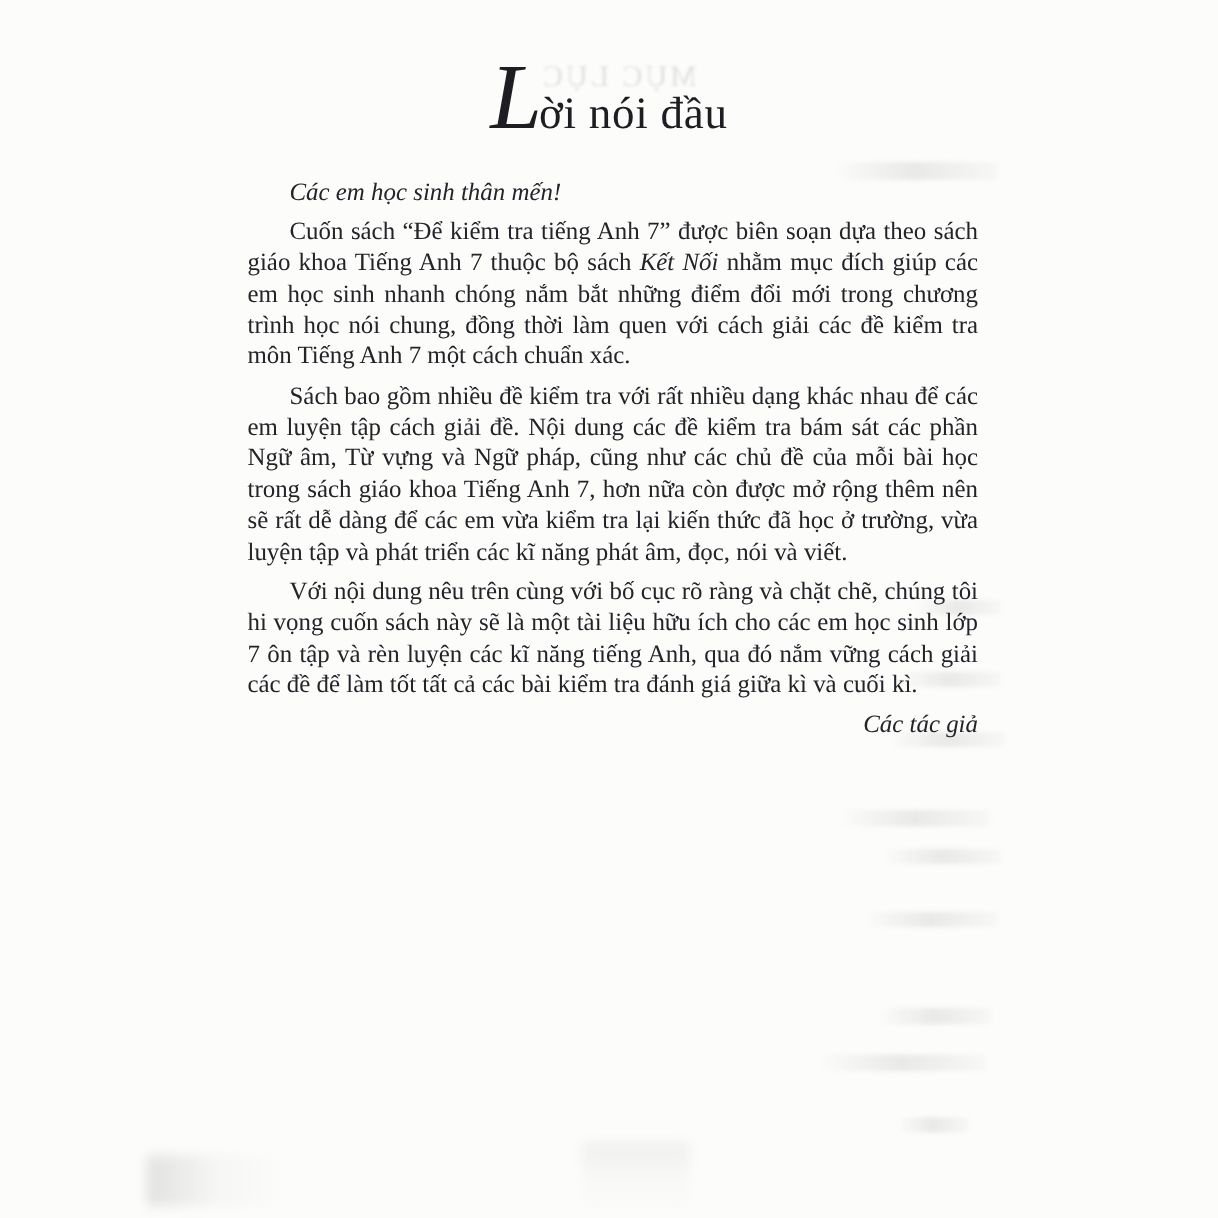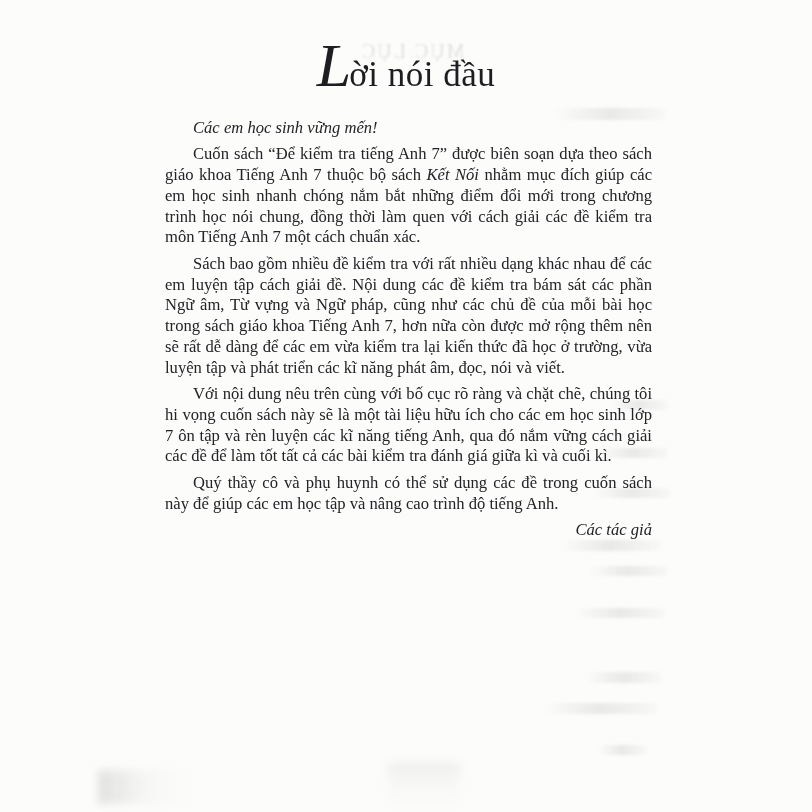--- a/index.html
+++ b/index.html
@@ -22,21 +22,21 @@
     color:#1e1e22;
     z-index:2;
   }
   .title .initial{
     font-style:italic;
     font-size:62px;
     line-height:62px;
     letter-spacing:-2px;
   }
   .title .rest{
-    font-size:35px;
+    font-size:30px;
     letter-spacing:0.5px;
     font-family:Liberation Serif, serif;
   }
   
   .content{
     position:absolute;
     left:165px;
     width:487px;
     top:118px;
     font-size:16.6px;
@@ -109,29 +109,28 @@
   <div class="ghost-bar" style="left:545px;top:703px;width:112px;height:11px;"></div>
   <div class="ghost-bar" style="left:598px;top:745px;width:48px;height:10px;"></div>
 
   <div class="smudge smudge-a" style="left:98px;top:770px;width:95px;height:34px;"></div>
   <div class="smudge smudge-b" style="left:388px;top:762px;width:72px;height:50px;"></div>
 
   <h1 class="title"><span class="initial">L</span><span class="rest">ời nói đầu</span></h1>
 
   <div class="content">
 
-    <p class="intro no-justify">Các em học sinh vững mến!</p>
+    <p class="intro no-justify">Các em học sinh thân mến!</p>
 
     <p><span>Cuốn sách “</span><span class="seg-bold">Để kiểm tra tiếng Anh 7</span><span>” được biên soạn dựa theo sách giáo khoa Tiếng Anh 7 thuộc bộ sách </span><span class="seg-italic">Kết Nối</span><span> nhằm mục đích giúp các em học sinh nhanh chóng nắm bắt những điểm đổi mới trong chương trình học nói chung, đồng thời làm quen với cách giải các đề kiểm tra môn Tiếng Anh 7 một cách chuẩn xác.</span></p>
 
     <p>Sách bao gồm nhiều đề kiểm tra với rất nhiều dạng khác nhau để các em luyện tập cách giải đề. Nội dung các đề kiểm tra bám sát các phần Ngữ âm, Từ vựng và Ngữ pháp, cũng như các chủ đề của mỗi bài học trong sách giáo khoa Tiếng Anh 7, hơn nữa còn được mở rộng thêm nên sẽ rất dễ dàng để các em vừa kiểm tra lại kiến thức đã học ở trường, vừa luyện tập và phát triển các kĩ năng phát âm, đọc, nói và viết.</p>
 
     <p>Với nội dung nêu trên cùng với bố cục rõ ràng và chặt chẽ, chúng tôi hi vọng cuốn sách này sẽ là một tài liệu hữu ích cho các em học sinh lớp 7 ôn tập và rèn luyện các kĩ năng tiếng Anh, qua đó nắm vững cách giải các đề để làm tốt tất cả các bài kiểm tra đánh giá giữa kì và cuối kì.</p>
 
-    <p>Quý thầy cô và phụ huynh có thể sử dụng các đề trong cuốn sách này để giúp các em học tập và nâng cao trình độ tiếng Anh.</p>
 
 
 
 
 
 
     <p class="signature">Các tác giả</p>
 
   </div>
 

